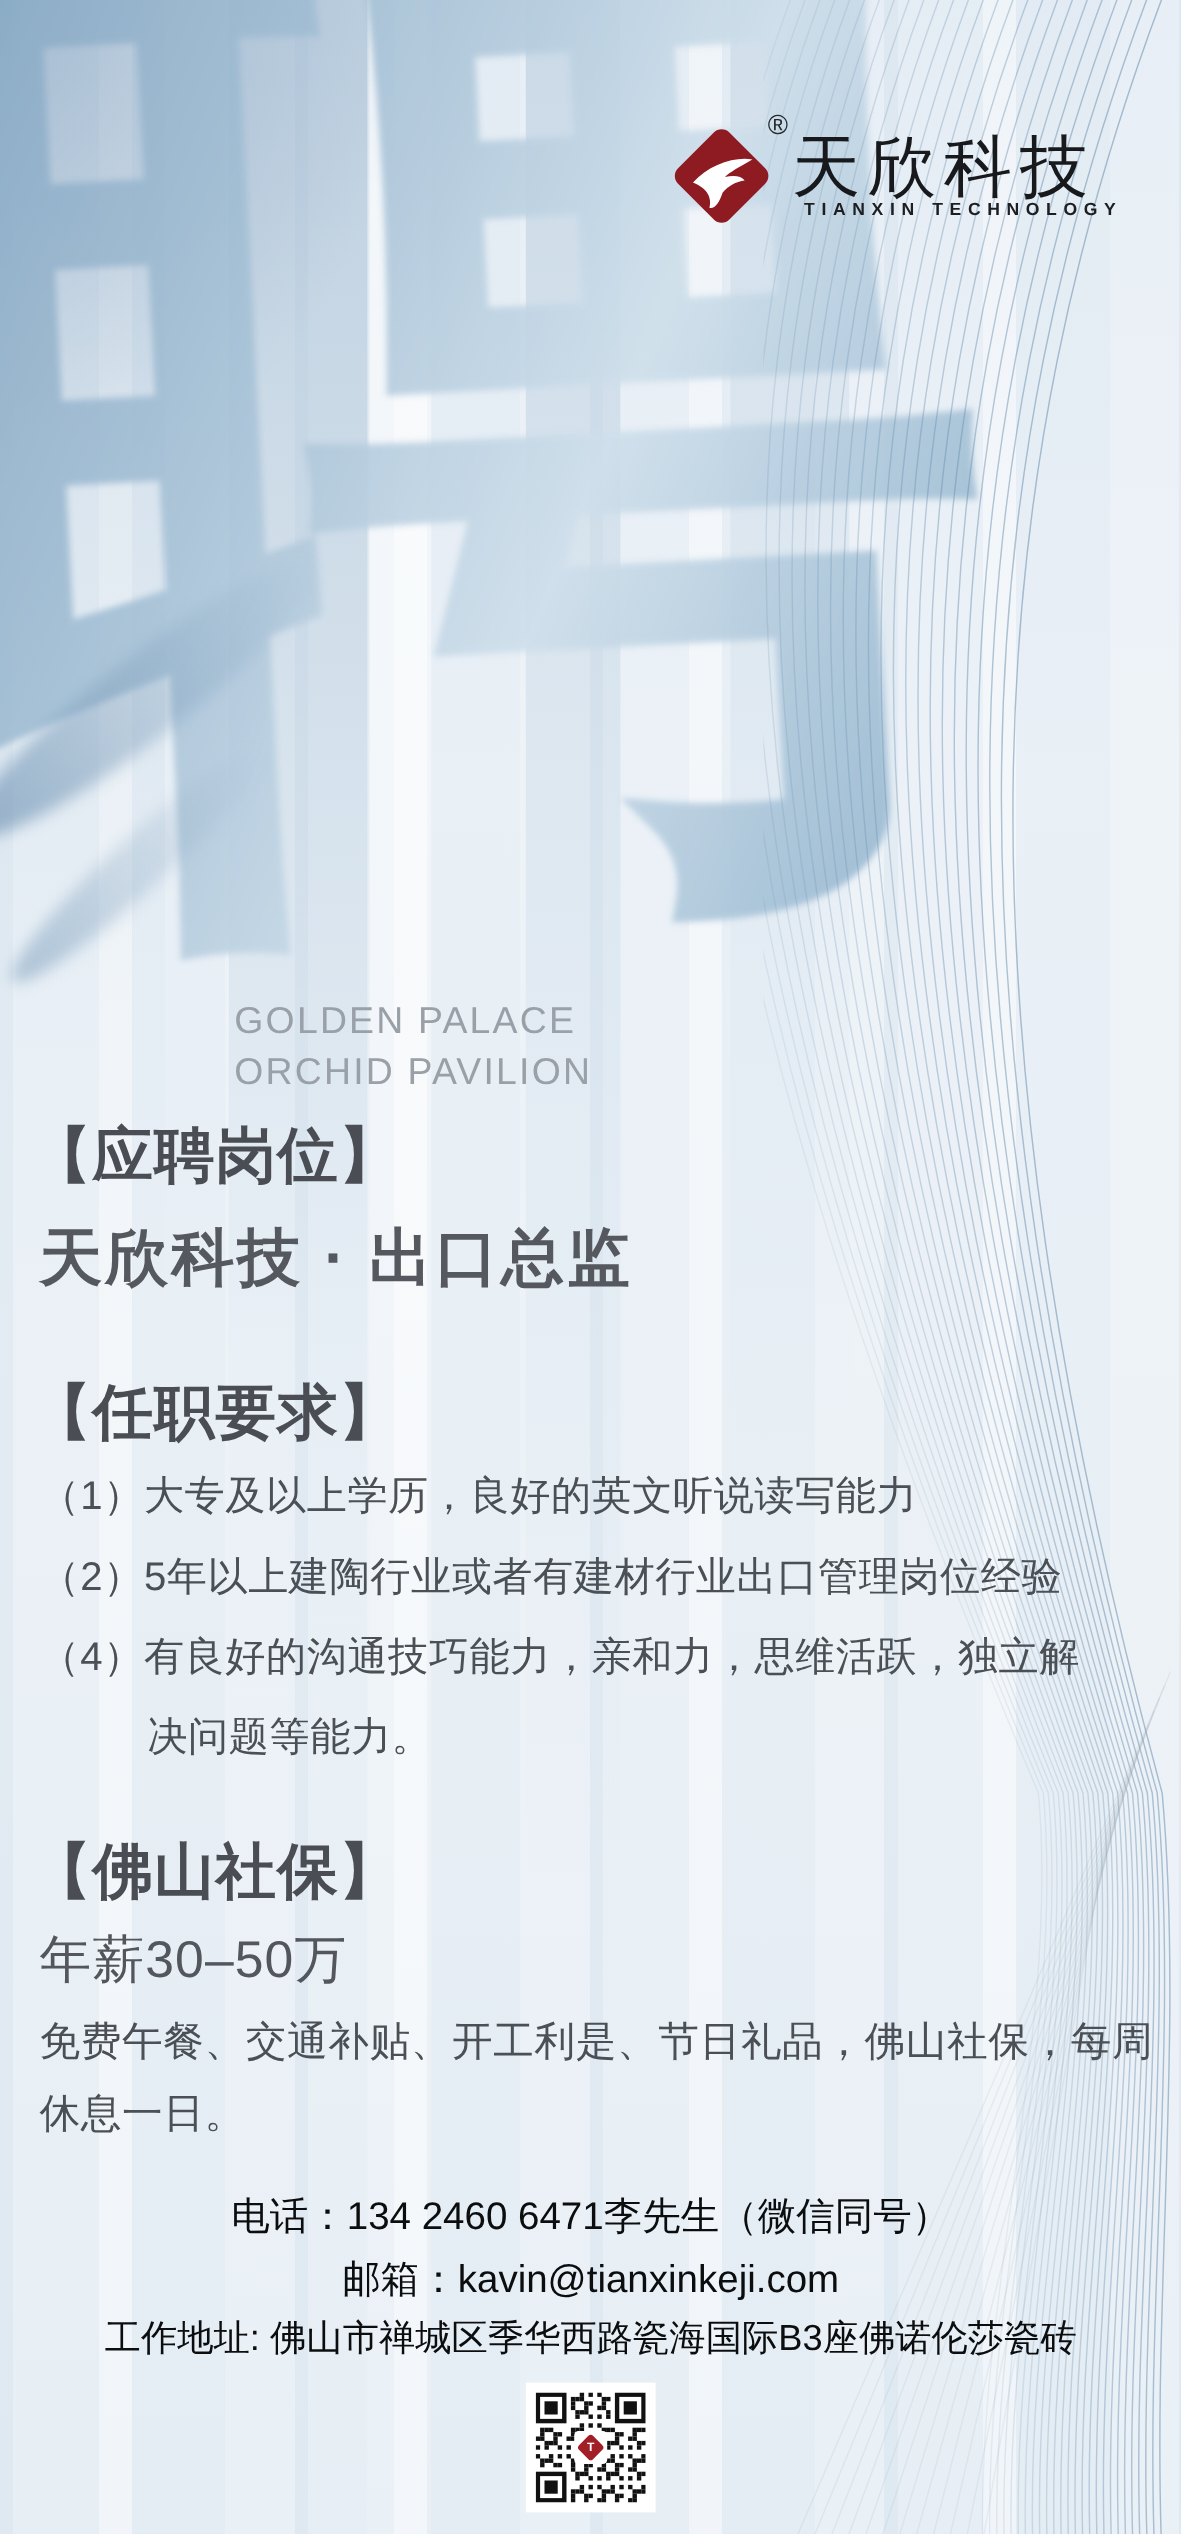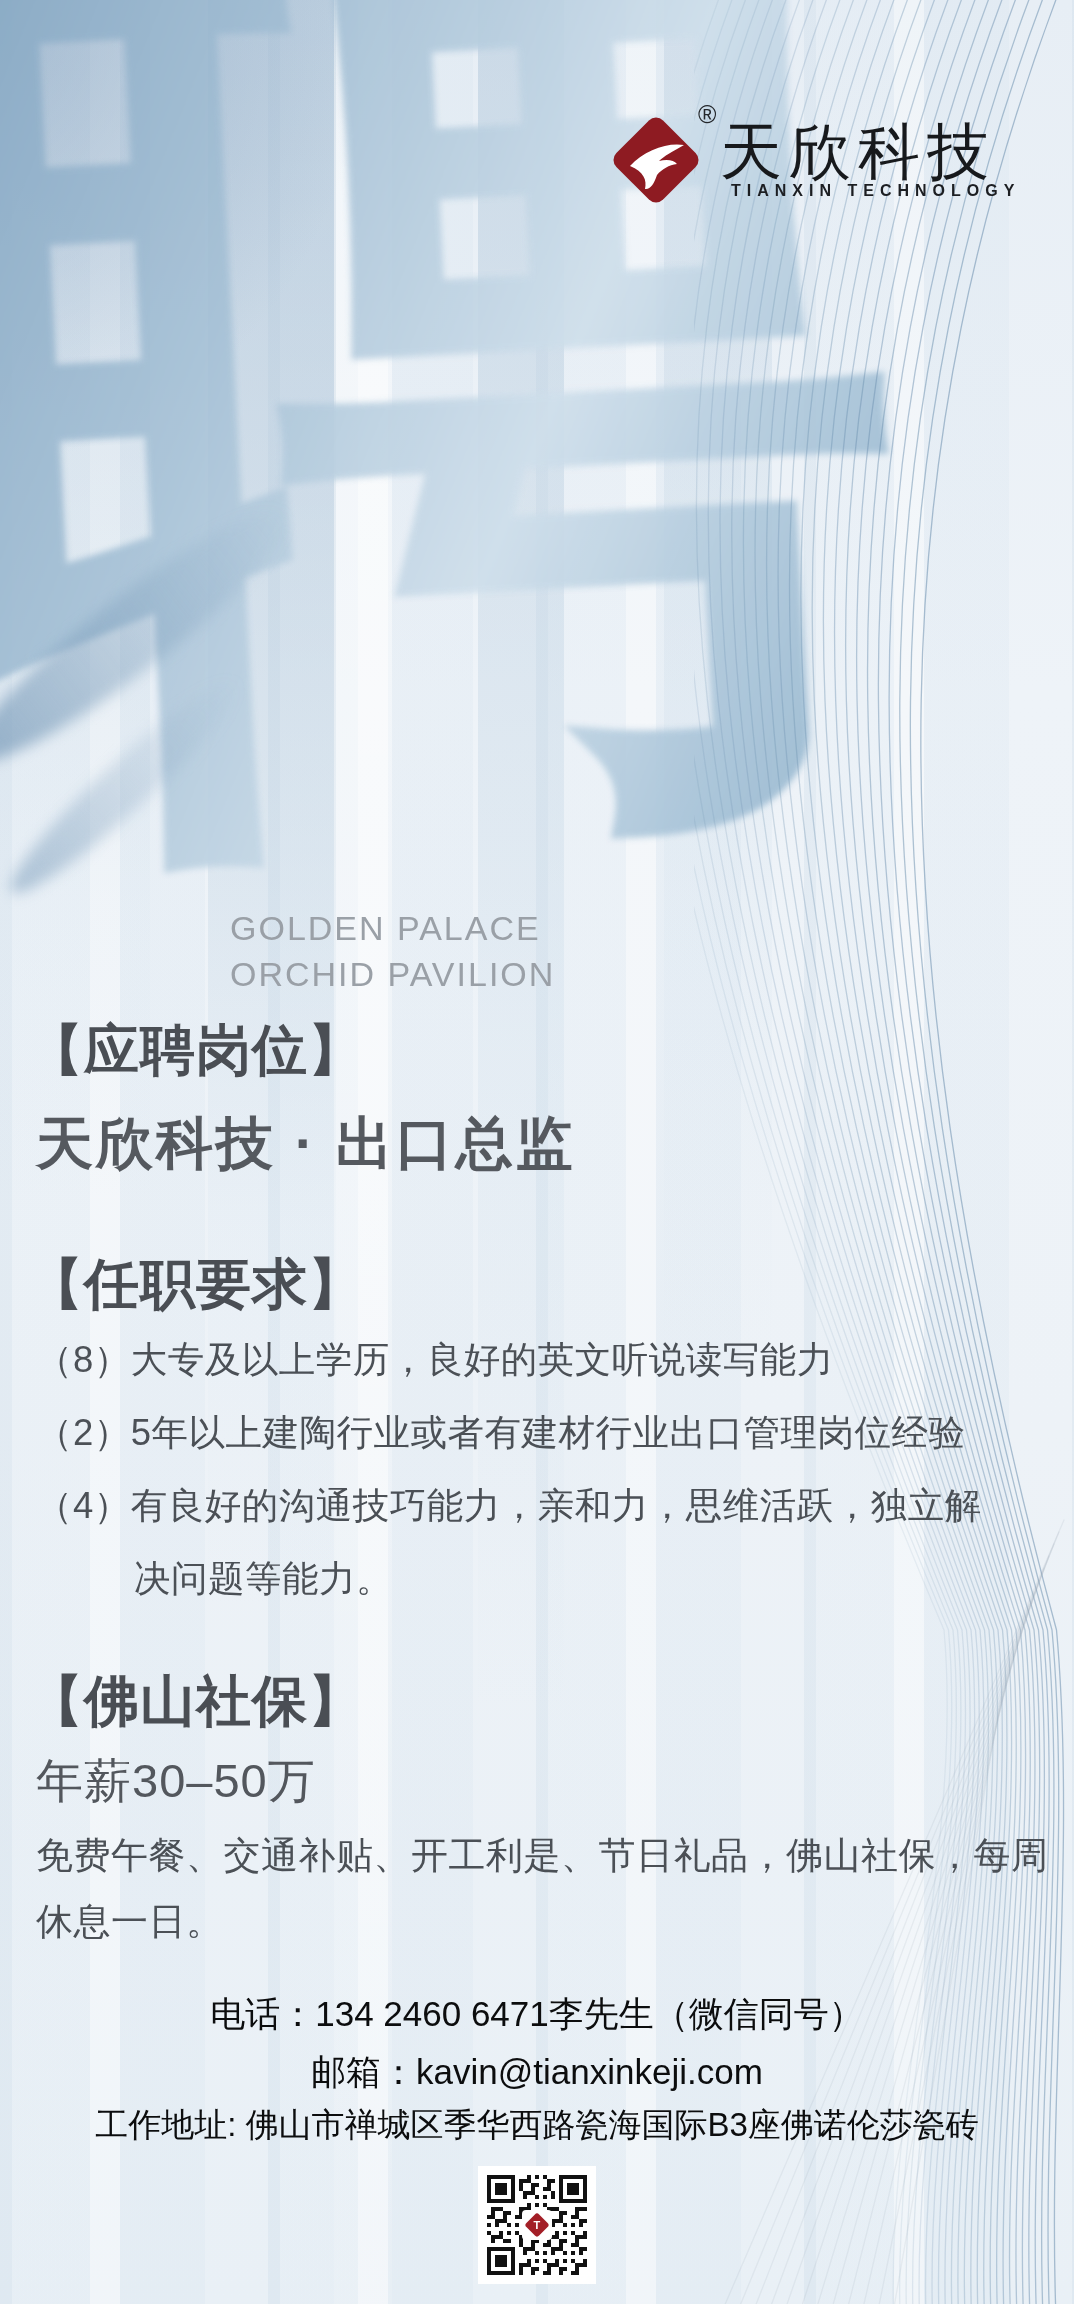--- a/index.html
+++ b/index.html
@@ -30,21 +30,21 @@
     background:linear-gradient(115deg,#84a6c2 6%,#a6c1d6 34%,#cfdfeb 58%,#9cbbd2 84%,#b9d0e1 100%);
     -webkit-background-clip:text;background-clip:text;color:transparent;
     transform:rotate(-3deg);filter:blur(3px);opacity:.92;}
   .streak{position:absolute;filter:blur(7px);}
   .streak-1{left:-70px;top:598px;width:400px;height:74px;border-radius:50%;
     transform:rotate(-38deg);
     background:linear-gradient(90deg,rgba(122,156,186,.75),rgba(190,214,232,0));}
   .streak-2{left:-30px;top:762px;width:310px;height:48px;border-radius:50%;
     transform:rotate(-43deg);
     background:linear-gradient(90deg,rgba(134,165,193,.6),rgba(200,220,235,0));}
-  .wm-sub{position:absolute;left:230px;top:905px;
+  .wm-sub{position:absolute;left:213px;top:905px;
     font-size:34px;line-height:46px;letter-spacing:2px;font-weight:400;color:#9aa0a7;}
   
   .logo{position:absolute;left:606px;top:100px;width:440px;height:120px;}
   .logo-diamond{position:absolute;left:4px;top:14px;}
   .logo-reg{position:absolute;left:92px;top:0;font-size:25px;color:#24272b;font-weight:400;}
   .logo-cn{position:absolute;left:114px;top:10px;font-size:62px;font-weight:400;color:#17191c;letter-spacing:7px;white-space:nowrap;}
   .logo-en{position:absolute;left:125px;top:82px;font-size:16px;font-weight:700;color:#1c1e22;letter-spacing:6px;white-space:nowrap;}
   
   .sec-h{position:absolute;left:28px;font-size:55px;font-weight:700;color:#4a4e54;letter-spacing:1px;white-space:nowrap;}
   .h-position{top:1014px;}
@@ -145,21 +145,21 @@
 
   <div class="wm-sub">
     <div>GOLDEN PALACE</div>
     <div>ORCHID PAVILION</div>
   </div>
 
   <div class="sec-h h-position">【应聘岗位】</div>
   <div class="pos-title">天欣科技 · 出口总监</div>
 
   <div class="sec-h h-require">【任职要求】</div>
-  <div class="req-line req-0">（8）大专及以上学历，良好的英文听说读写能力</div>
+  <div class="req-line req-0">（1）大专及以上学历，良好的英文听说读写能力</div>
   <div class="req-line req-1">（2）5年以上建陶行业或者有建材行业出口管理岗位经验</div>
   <div class="req-line req-2">（4）有良好的沟通技巧能力，亲和力，思维活跃，独立解</div>
   <div class="req-line req-3">决问题等能力。</div>
 
   <div class="sec-h h-salary">【佛山社保】</div>
   <div class="salary-amt">年薪30–50万</div>
   <div class="benefit-line ben-0">免费午餐、交通补贴、开工利是、节日礼品，佛山社保，每周</div>
   <div class="benefit-line ben-1">休息一日。</div>
 
   <div class="contact-line ct-phone">电话：134 2460 6471李先生（微信同号）</div>

